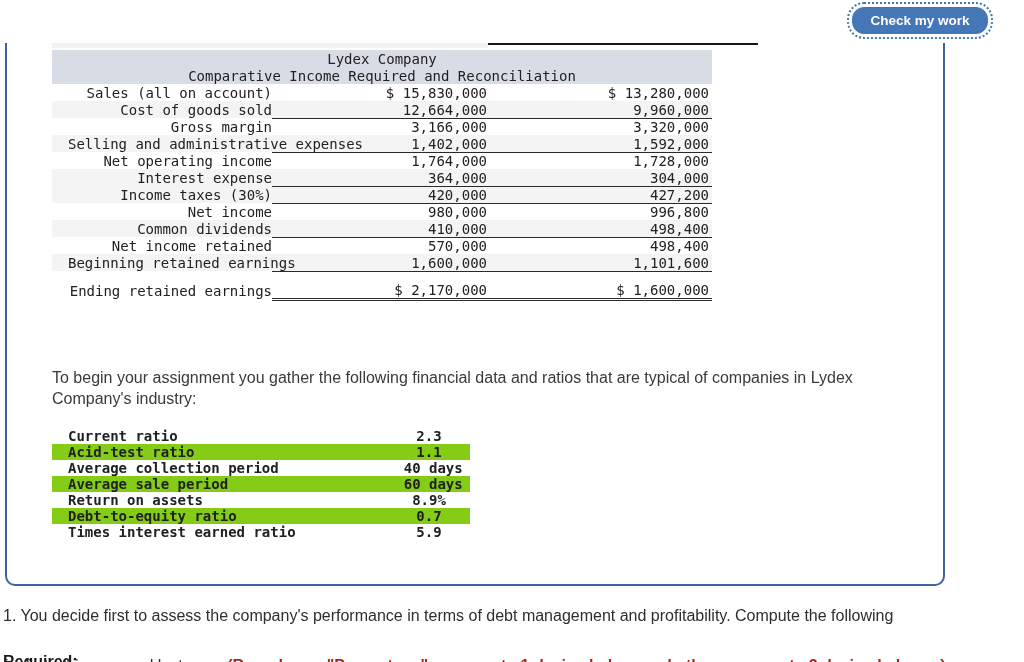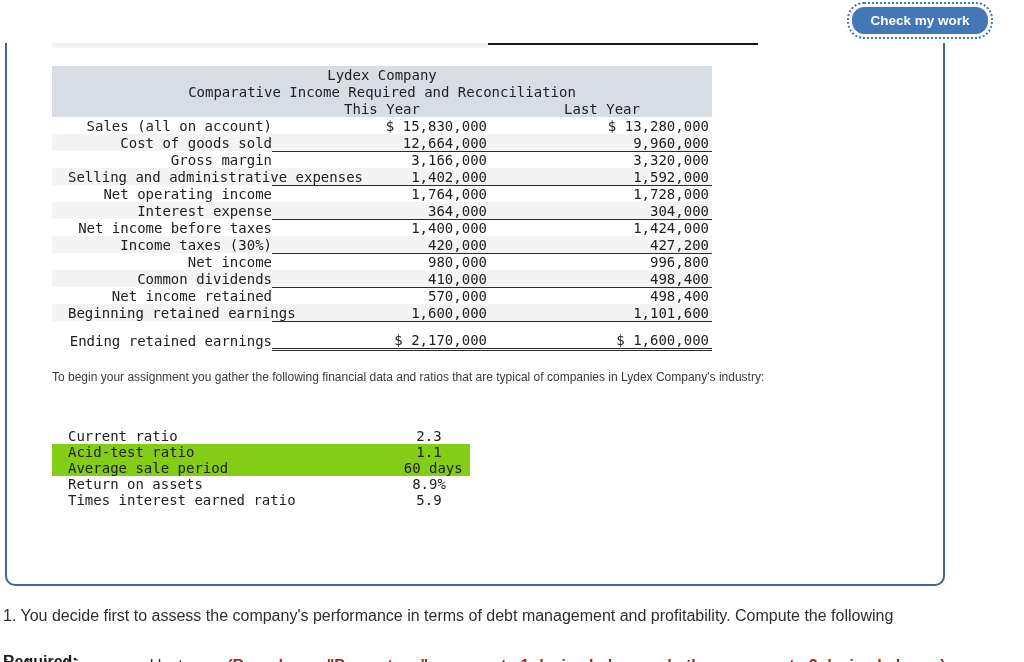--- a/index.html
+++ b/index.html
@@ -24,48 +24,48 @@
     background:transparent;
   }
 
   
   .remnant-stripe{ position:absolute; left:52px; top:43px; width:436px; height:5px; background:#f2f2f3; }
   .remnant-line{ position:absolute; left:488px; top:43px; width:270px; height:2px; background:#161616; }
 
   
   table{ border-collapse:collapse; }
   .income{
-    position:absolute; left:52px; top:66px; width:660px;
+    position:absolute; left:52px; top:50px; width:660px;
     font-family:"DejaVu Sans Mono","Liberation Mono",monospace;
     font-size:14px; color:#212121; table-layout:fixed;
   }
   .income td, .income th{ height:17px; padding:0; font-weight:normal; vertical-align:bottom; white-space:pre; }
   .income .hdr{ background:#d8dce5; }
   .income .center{ text-align:center; }
   .income .lbl{ width:385px; padding-left:16px; text-align:right; }
   .income .num{ width:131px; text-align:right; padding-right:5px; }
   .income .num.last{ width:144px; padding-right:3px; }
   .income tr.stripe td{ background:#f4f4f5; }
   .income td.u{ border-bottom:1.5px solid #2a2a2a; }
   .income td.uu{ border-bottom:3px double #2a2a2a; }
   .income tr.spaced td{ padding-top:10px; }
 
   
   .intro{
     position:absolute; left:52px; top:367px; width:845px;
-    font-size:12px; line-height:21px; color:#3a3a3a;
+    font-size:16px; line-height:21px; color:#3a3a3a;
   }
 
   
   .ratios{
     position:absolute; left:52px; top:428px; width:418px;
     font-family:"DejaVu Sans Mono","Liberation Mono",monospace;
     font-size:14px; color:#212121; table-layout:fixed;
   }
-  .ratios td{ height:16px; padding:0; vertical-align:middle; white-space:pre; }
+  .ratios td{ height:16px; padding:0; vertical-align:middle; white-space:pre;font-weight:bold; }
   .ratios .lbl{ width:336px; padding-left:16px; }
   .ratios .val{ width:82px; text-align:center; }
   .ratios tr.stripe td{ background:#84cc16; }
 
   
   .required-head{
     position:absolute; left:3px; top:653px;
     font-size:16px; font-weight:bold; color:#1c1c1c;
   }
   .required-line1{
@@ -89,25 +89,20 @@
 <div class="remnant-line"></div>
 
 <table class="income">
   <tbody>
     <tr>
       <td class="hdr center" colspan="3">Lydex Company</td>
     </tr>
     <tr>
       <td class="hdr center" colspan="3">Comparative Income Required and Reconciliation</td>
     </tr>
-    <tr>
-      <td class="hdr lbl"></td>
-      <td class="hdr center">This Year</td>
-      <td class="hdr center">Last Year</td>
-    </tr>
   <tr>
         <td class="lbl">Sales (all on account)</td>
         <td class="num">$ 15,830,000</td>
         <td class="num last">$ 13,280,000</td>
       </tr>
       <tr class="stripe">
         <td class="lbl">Cost of goods sold</td>
         <td class="num u">12,664,000</td>
         <td class="num last u">9,960,000</td>
       </tr>
@@ -124,25 +119,20 @@
       <tr>
         <td class="lbl">Net operating income</td>
         <td class="num">1,764,000</td>
         <td class="num last">1,728,000</td>
       </tr>
       <tr class="stripe">
         <td class="lbl">Interest expense</td>
         <td class="num u">364,000</td>
         <td class="num last u">304,000</td>
       </tr>
-      <tr>
-        <td class="lbl">Net income before taxes</td>
-        <td class="num">1,400,000</td>
-        <td class="num last">1,424,000</td>
-      </tr>
       <tr class="stripe">
         <td class="lbl">Income taxes (30%)</td>
         <td class="num u">420,000</td>
         <td class="num last u">427,200</td>
       </tr>
       <tr>
         <td class="lbl">Net income</td>
         <td class="num">980,000</td>
         <td class="num last">996,800</td>
       </tr>
@@ -174,27 +164,35 @@
 <table class="ratios">
   <tbody>
       <tr>
         <td class="lbl">Current ratio</td>
         <td class="val">2.3</td>
       </tr>
       <tr class="stripe">
         <td class="lbl">Acid-test ratio</td>
         <td class="val">1.1</td>
       </tr>
+      <tr>
+        <td class="lbl">Average collection period</td>
+        <td class="val"> 40 days</td>
+      </tr>
       <tr class="stripe">
         <td class="lbl">Average sale period</td>
         <td class="val"> 60 days</td>
       </tr>
       <tr>
         <td class="lbl">Return on assets</td>
         <td class="val">8.9%</td>
+      </tr>
+      <tr class="stripe">
+        <td class="lbl">Debt-to-equity ratio</td>
+        <td class="val">0.7</td>
       </tr>
       <tr>
         <td class="lbl">Times interest earned ratio</td>
         <td class="val">5.9</td>
       </tr>
     </tbody>
 </table>
 
 <div class="required-head">Required:</div>
 <div class="required-line1">1. You decide first to assess the company's performance in terms of debt management and profitability. Compute the following</div>

